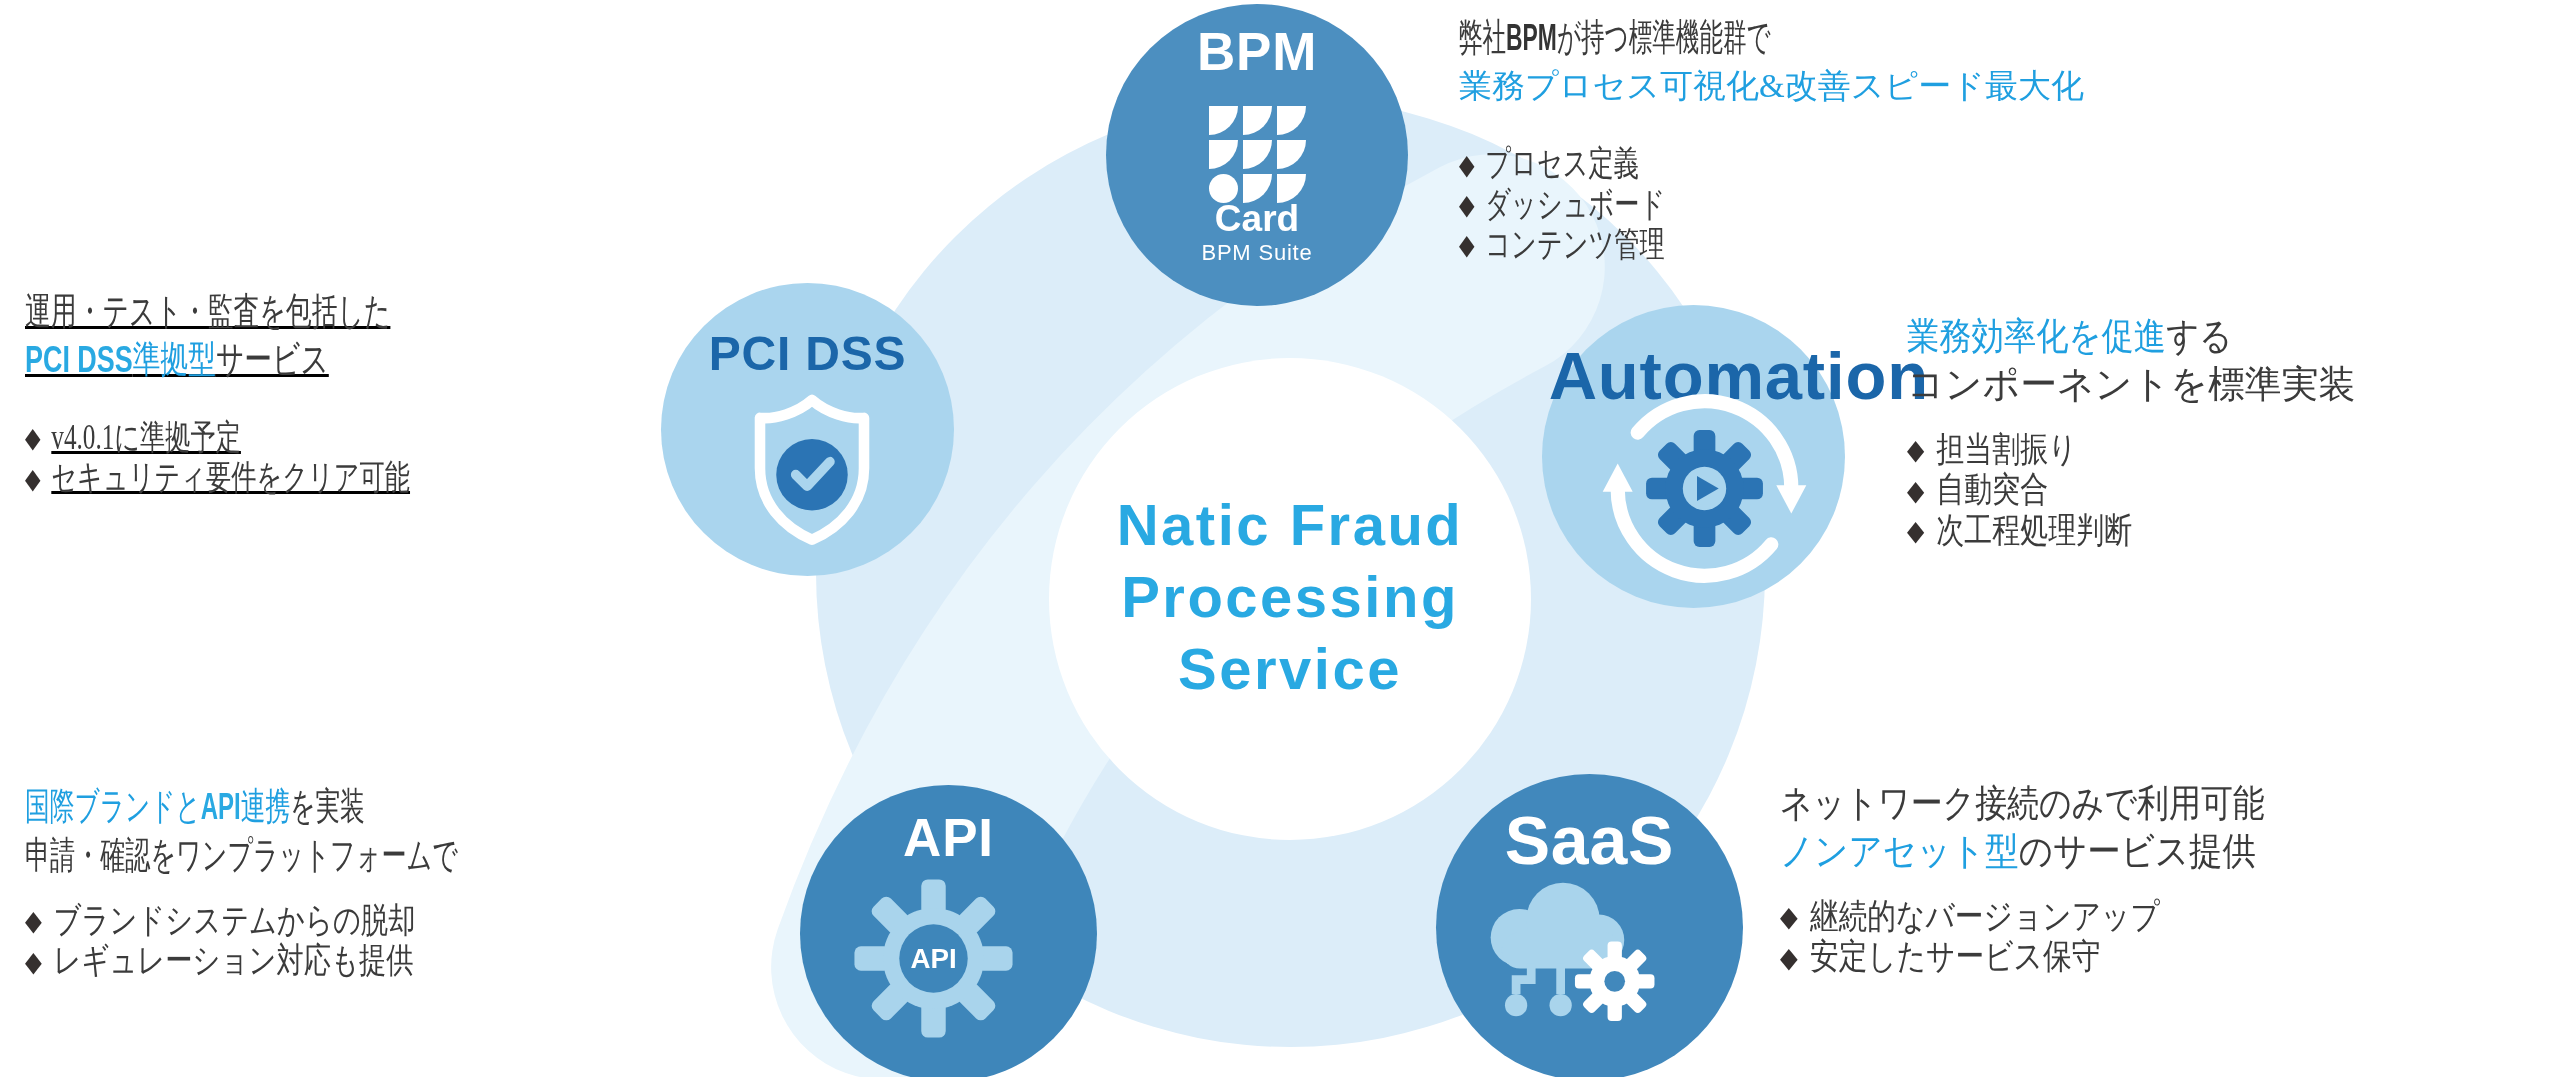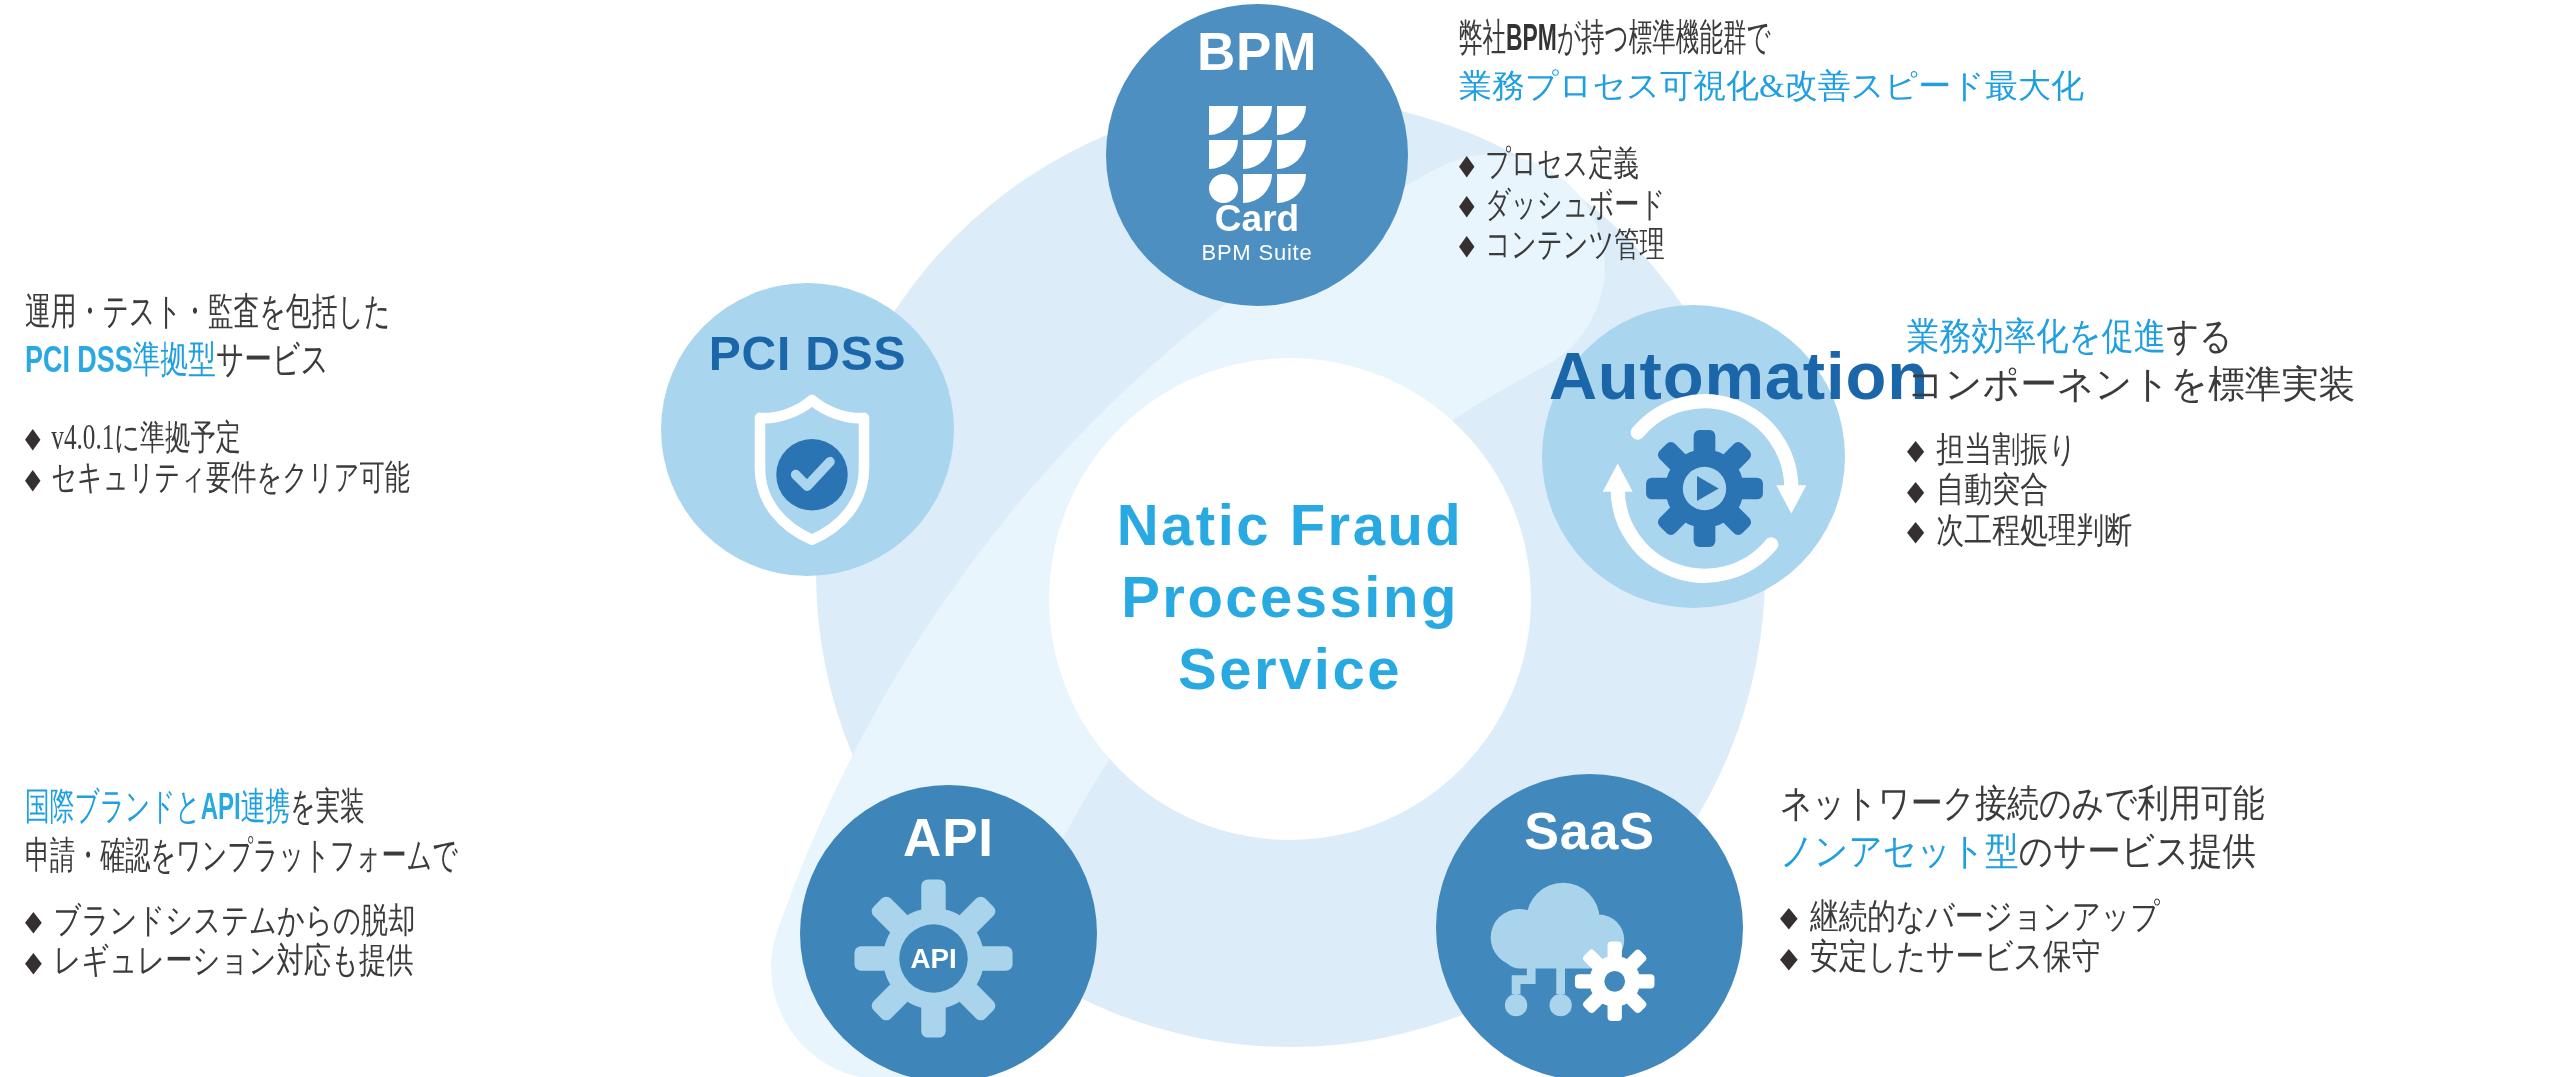--- a/index.html
+++ b/index.html
@@ -103,21 +103,21 @@
 
   <div class="circle" id="pci-circle">
     <div class="ctitle navy" style="top:43px;font-size:48px;">PCI DSS</div>
     <svg style="position:absolute;left:86px;top:107px;" width="130" height="163" viewBox="0 0 160 200">
       <path d="M 80 12 C 62 28 34 36 16 34 L 16 96 C 16 138 44 168 80 184 C 116 168 144 138 144 96 L 144 34 C 126 36 98 28 80 12 Z" fill="none" stroke="#ffffff" stroke-width="13" stroke-linejoin="round"></path>
       <circle cx="80" cy="104" r="44" fill="#2b74b4"></circle>
       <path d="M 60 104 L 74 118 L 102 88" fill="none" stroke="#aad5ee" stroke-width="12" stroke-linecap="round" stroke-linejoin="round"></path>
     </svg>
   </div>
 
-  <div class="tblock" style="left:25px;top:287px;">
+  <div class="tblock" style="left:25px;top:287px;text-decoration:underline;">
     <div class="hline s68">運用・テスト・監査を包括した</div>
     <div class="hline s73">
       <span class="acc-sans">PCI DSS</span><span class="blue">準拠型</span><span>サービス</span>
     </div>
     <div class="bullets">
       <div class="brow s72"><span class="dia">◆</span><span>v4.0.1に準拠予定</span></div>
       <div class="brow s72"><span class="dia">◆</span><span>セキュリティ要件をクリア可能</span></div>
     </div>
   </div>
 
@@ -180,21 +180,21 @@
       <span class="blue">国際ブランドと</span><span class="acc-sans">API</span><span class="blue">連携</span><span>を実装</span>
     </div>
     <div class="hline s66">申請・確認をワンプラットフォームで</div>
     <div class="bullets m26">
       <div class="brow s78"><span class="dia">◆</span><span>ブランドシステムからの脱却</span></div>
       <div class="brow s78"><span class="dia">◆</span><span>レギュレーション対応も提供</span></div>
     </div>
   </div>
 
   <div class="circle" id="saas-circle">
-    <div class="ctitle white" style="top:27px;font-size:52px;">SaaS</div>
+    <div class="ctitle white" style="top:27px;font-size:68px;">SaaS</div>
     <svg style="position:absolute;left:35px;top:96px;" width="192" height="167" viewBox="0 0 240 210">
       <g fill="#a9d4ec">
         <circle cx="60" cy="85" r="36"></circle>
         <circle cx="115" cy="62" r="46"></circle>
         <circle cx="160" cy="88" r="32"></circle>
         <rect x="38" y="78" width="150" height="46" rx="23"></rect>
       </g>
       <g stroke="#a9d4ec" stroke-width="11" fill="none">
         <path d="M 75 118 L 75 138 L 56 138 L 56 156"></path>
         <path d="M 112 118 L 112 156"></path>

